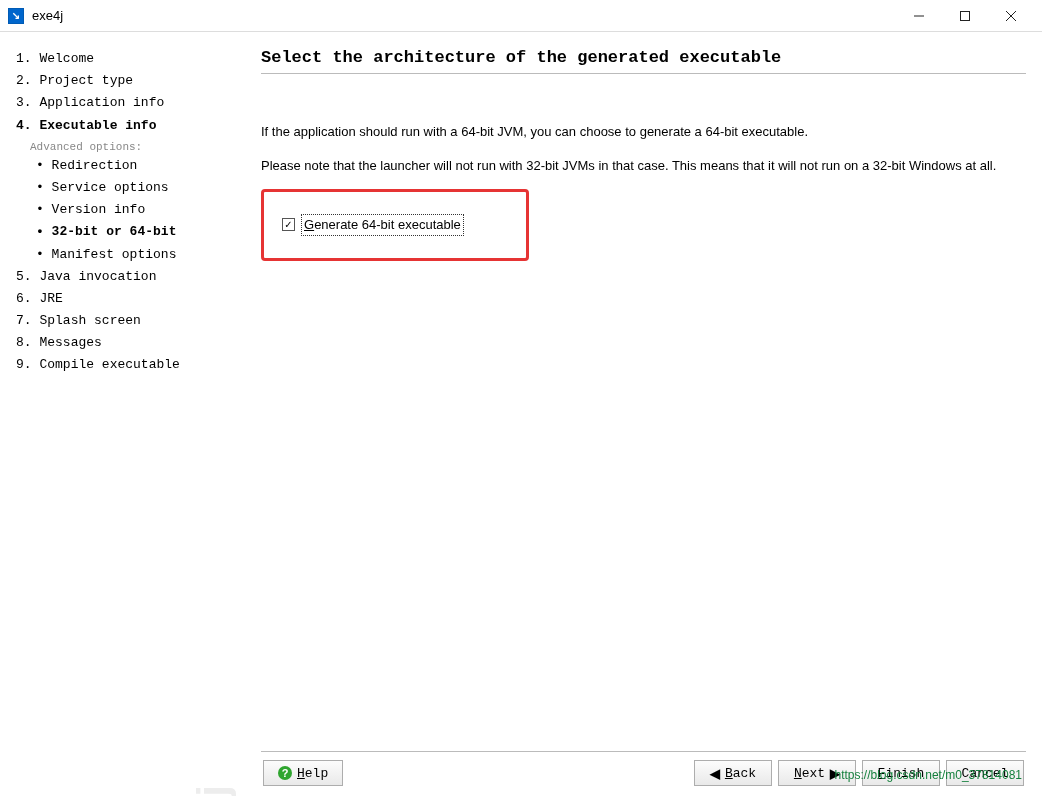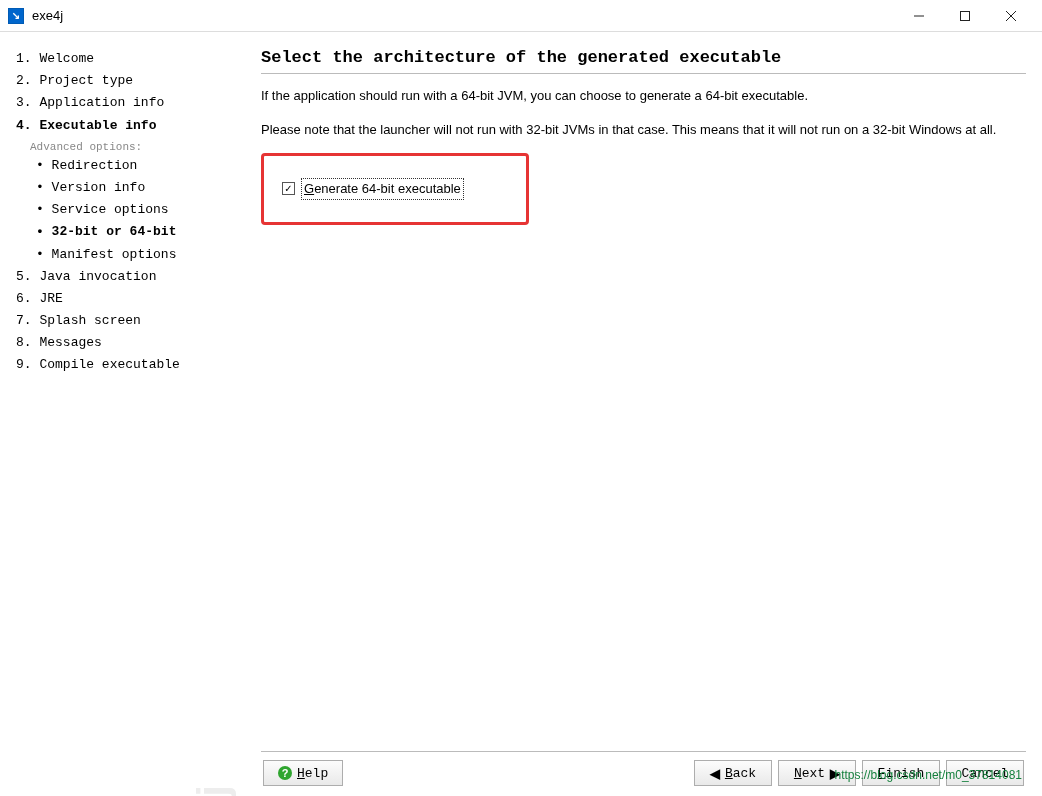--- a/index.html
+++ b/index.html
@@ -80,20 +80,21 @@
       color: #ededed;
       transform: rotate(-90deg);
       transform-origin: bottom right;
       letter-spacing: 1px;
     }
     .main {
       flex: 1;
       display: flex;
       flex-direction: column;
       padding: 16px 16px 10px 16px;
+      gap: 36px;
     }
     .main-title {
       font-family: "Courier New", monospace;
       font-size: 17px;
       font-weight: bold;
       padding-bottom: 6px;
       border-bottom: 1px solid #bbb;
       margin-bottom: 12px;
     }
     .main-body {
@@ -202,22 +203,22 @@
       <span>2.</span> <span>Project type</span>
     </div>
     <div class="step-item">
       <span>3.</span> <span>Application info</span>
     </div>
     <div class="step-item bold">
       <span>4.</span> <span>Executable info</span>
     </div>
     <div class="adv-label">Advanced options:</div>
     <div class="sub-item"><span>Redirection</span></div>
+    <div class="sub-item"><span>Service options</span></div>
     <div class="sub-item"><span>Version info</span></div>
-    <div class="sub-item"><span>Service options</span></div>
     <div class="sub-item bold"><span>32-bit or 64-bit</span></div>
     <div class="sub-item"><span>Manifest options</span></div>
     <div class="step-item">
       <span>5.</span> <span>Java invocation</span>
     </div>
     <div class="step-item">
       <span>6.</span> <span>JRE</span>
     </div>
     <div class="step-item">
       <span>7.</span> <span>Splash screen</span>

